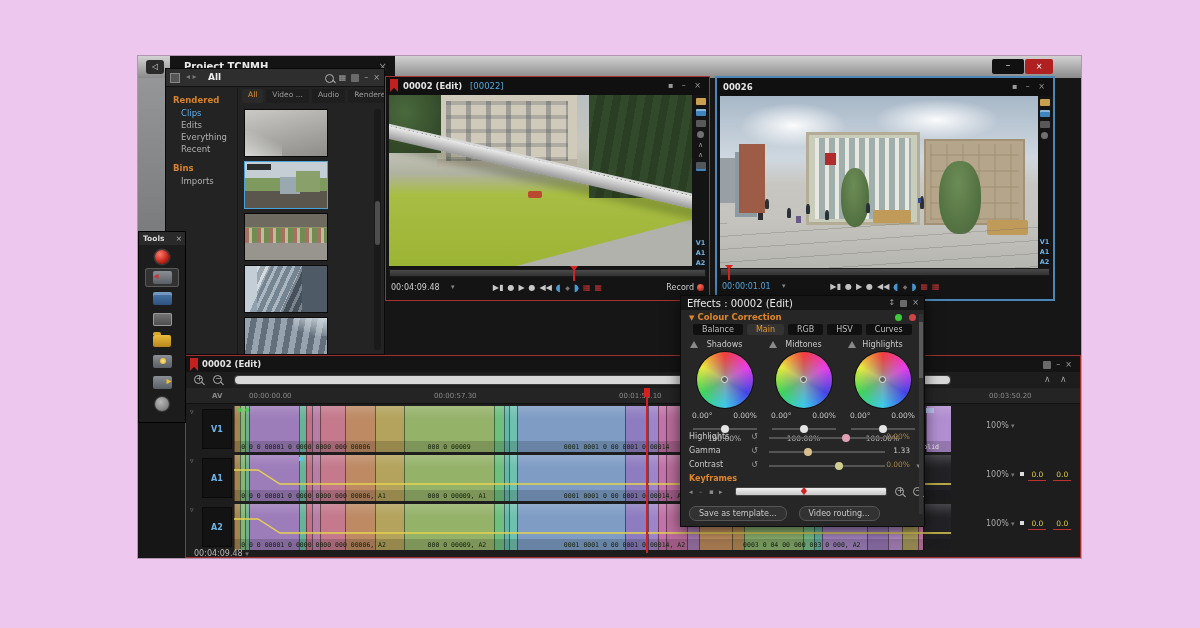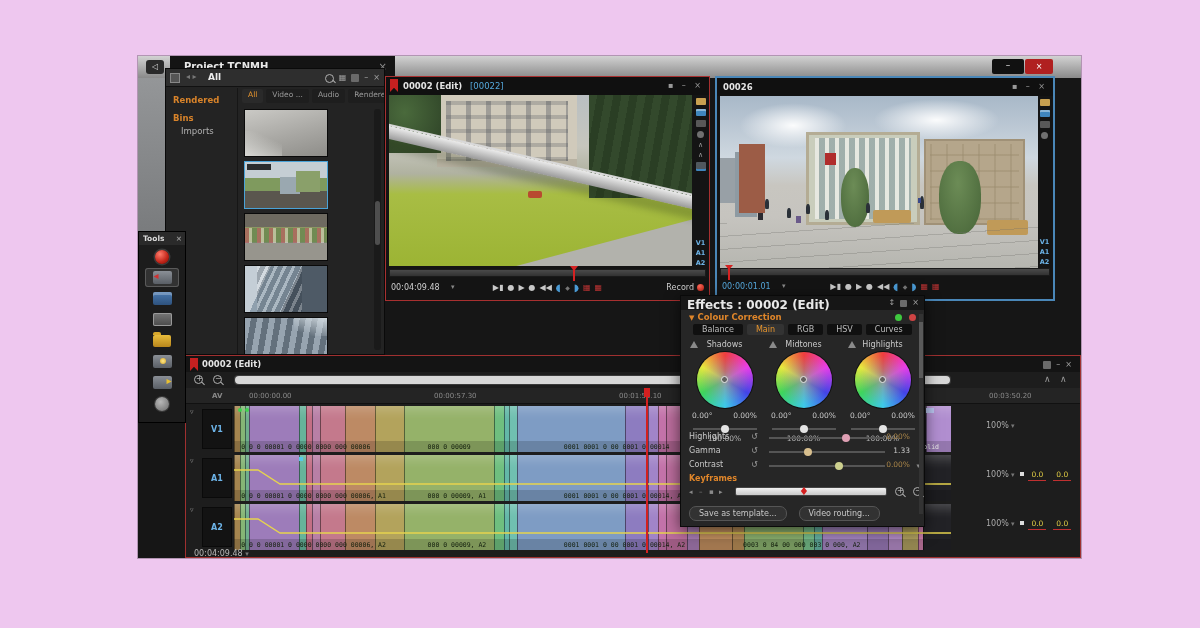--- a/index.html
+++ b/index.html
@@ -158,21 +158,21 @@
   .tl-side .dd{color:#777;font-size:7px;margin-left:2px;}
   .tl-side .sq{display:inline-block;width:4px;height:4px;background:#ddd;margin:0 4px 1px 6px;}
   .tl-side .db{color:#e0cc44;font-size:7.5px;border-bottom:1px solid #c03030;margin-right:7px;padding:0 3px 1px;}
   #tl-footer{position:absolute;left:8px;top:193px;color:#b8b8b8;font-size:8px;}
   #tl-playhead{position:absolute;left:460px;top:32px;width:2px;height:165px;background:#d42020;z-index:8;}
   #tl-playhead::before{content:"";position:absolute;left:-2px;top:0;width:6px;height:9px;background:#d42020;}
 
   
   #effects{position:absolute;left:542px;top:239px;width:245px;height:232px;background:#262626;border:1px solid #0a0a0a;box-shadow:0 4px 14px rgba(0,0,0,.6);z-index:20;}
   #fx-head{position:absolute;left:0;top:0;width:100%;height:14px;background:#161616;}
-  #fx-title{position:absolute;left:6px;top:2px;color:#e8e8e8;font-size:12px;font-weight:bold;}
+  #fx-title{position:absolute;left:6px;top:2px;color:#e8e8e8;font-size:10px;font-weight:normal;}
   #fx-hicons{position:absolute;right:5px;top:2px;display:flex;gap:5px;align-items:center;}
   #fx-section{position:absolute;left:8px;top:16px;color:#e0862a;font-size:8.5px;font-weight:bold;}
   #fx-section .tri{font-size:7px;margin-right:3px;}
   .statedot{position:absolute;top:18px;width:7px;height:7px;border-radius:50%;}
   #fx-tabs{position:absolute;left:12px;top:28px;display:flex;gap:4px;}
   .fxtab{font-size:8px;color:#bcbcbc;background:#101010;padding:1px 9px;border-radius:2px;}
   .fxtab.act{color:#e8962e;background:#333;}
   #fx-wheels{position:absolute;left:4px;top:44px;width:237px;display:flex;}
   .wheel-col{width:79px;position:relative;display:flex;flex-direction:column;align-items:center;}
   .wc-head{width:100%;height:10px;position:relative;color:#c8c8c8;font-size:8px;text-align:center;}
@@ -234,20 +234,26 @@
       <span id="bin-hicons">
         <span class="mag"></span>
         <span class="hdr-glyph">▦</span>
         <span class="hdr-dot"></span>
         <span class="hdr-glyph">–</span>
         <span class="hdr-glyph">×</span>
       </span>
     </div>
     <div id="bin-left">
       <div class="group-label">Rendered</div>
+      <div id="filter-list">
+          <div class="bin-item sel">Clips</div>
+          <div class="bin-item">Edits</div>
+          <div class="bin-item">Everything</div>
+          <div class="bin-item">Recent</div>
+        </div>
       <div class="group-label" style="margin-top:8px">Bins</div>
       <div id="bins-list">
           <div class="bin-item">Imports</div>
         </div>
     </div>
     <div id="bin-tabs">
         <span class="bintab act">All</span>
         <span class="bintab">Video ...</span>
         <span class="bintab">Audio</span>
         <span class="bintab">Rendered</span>

